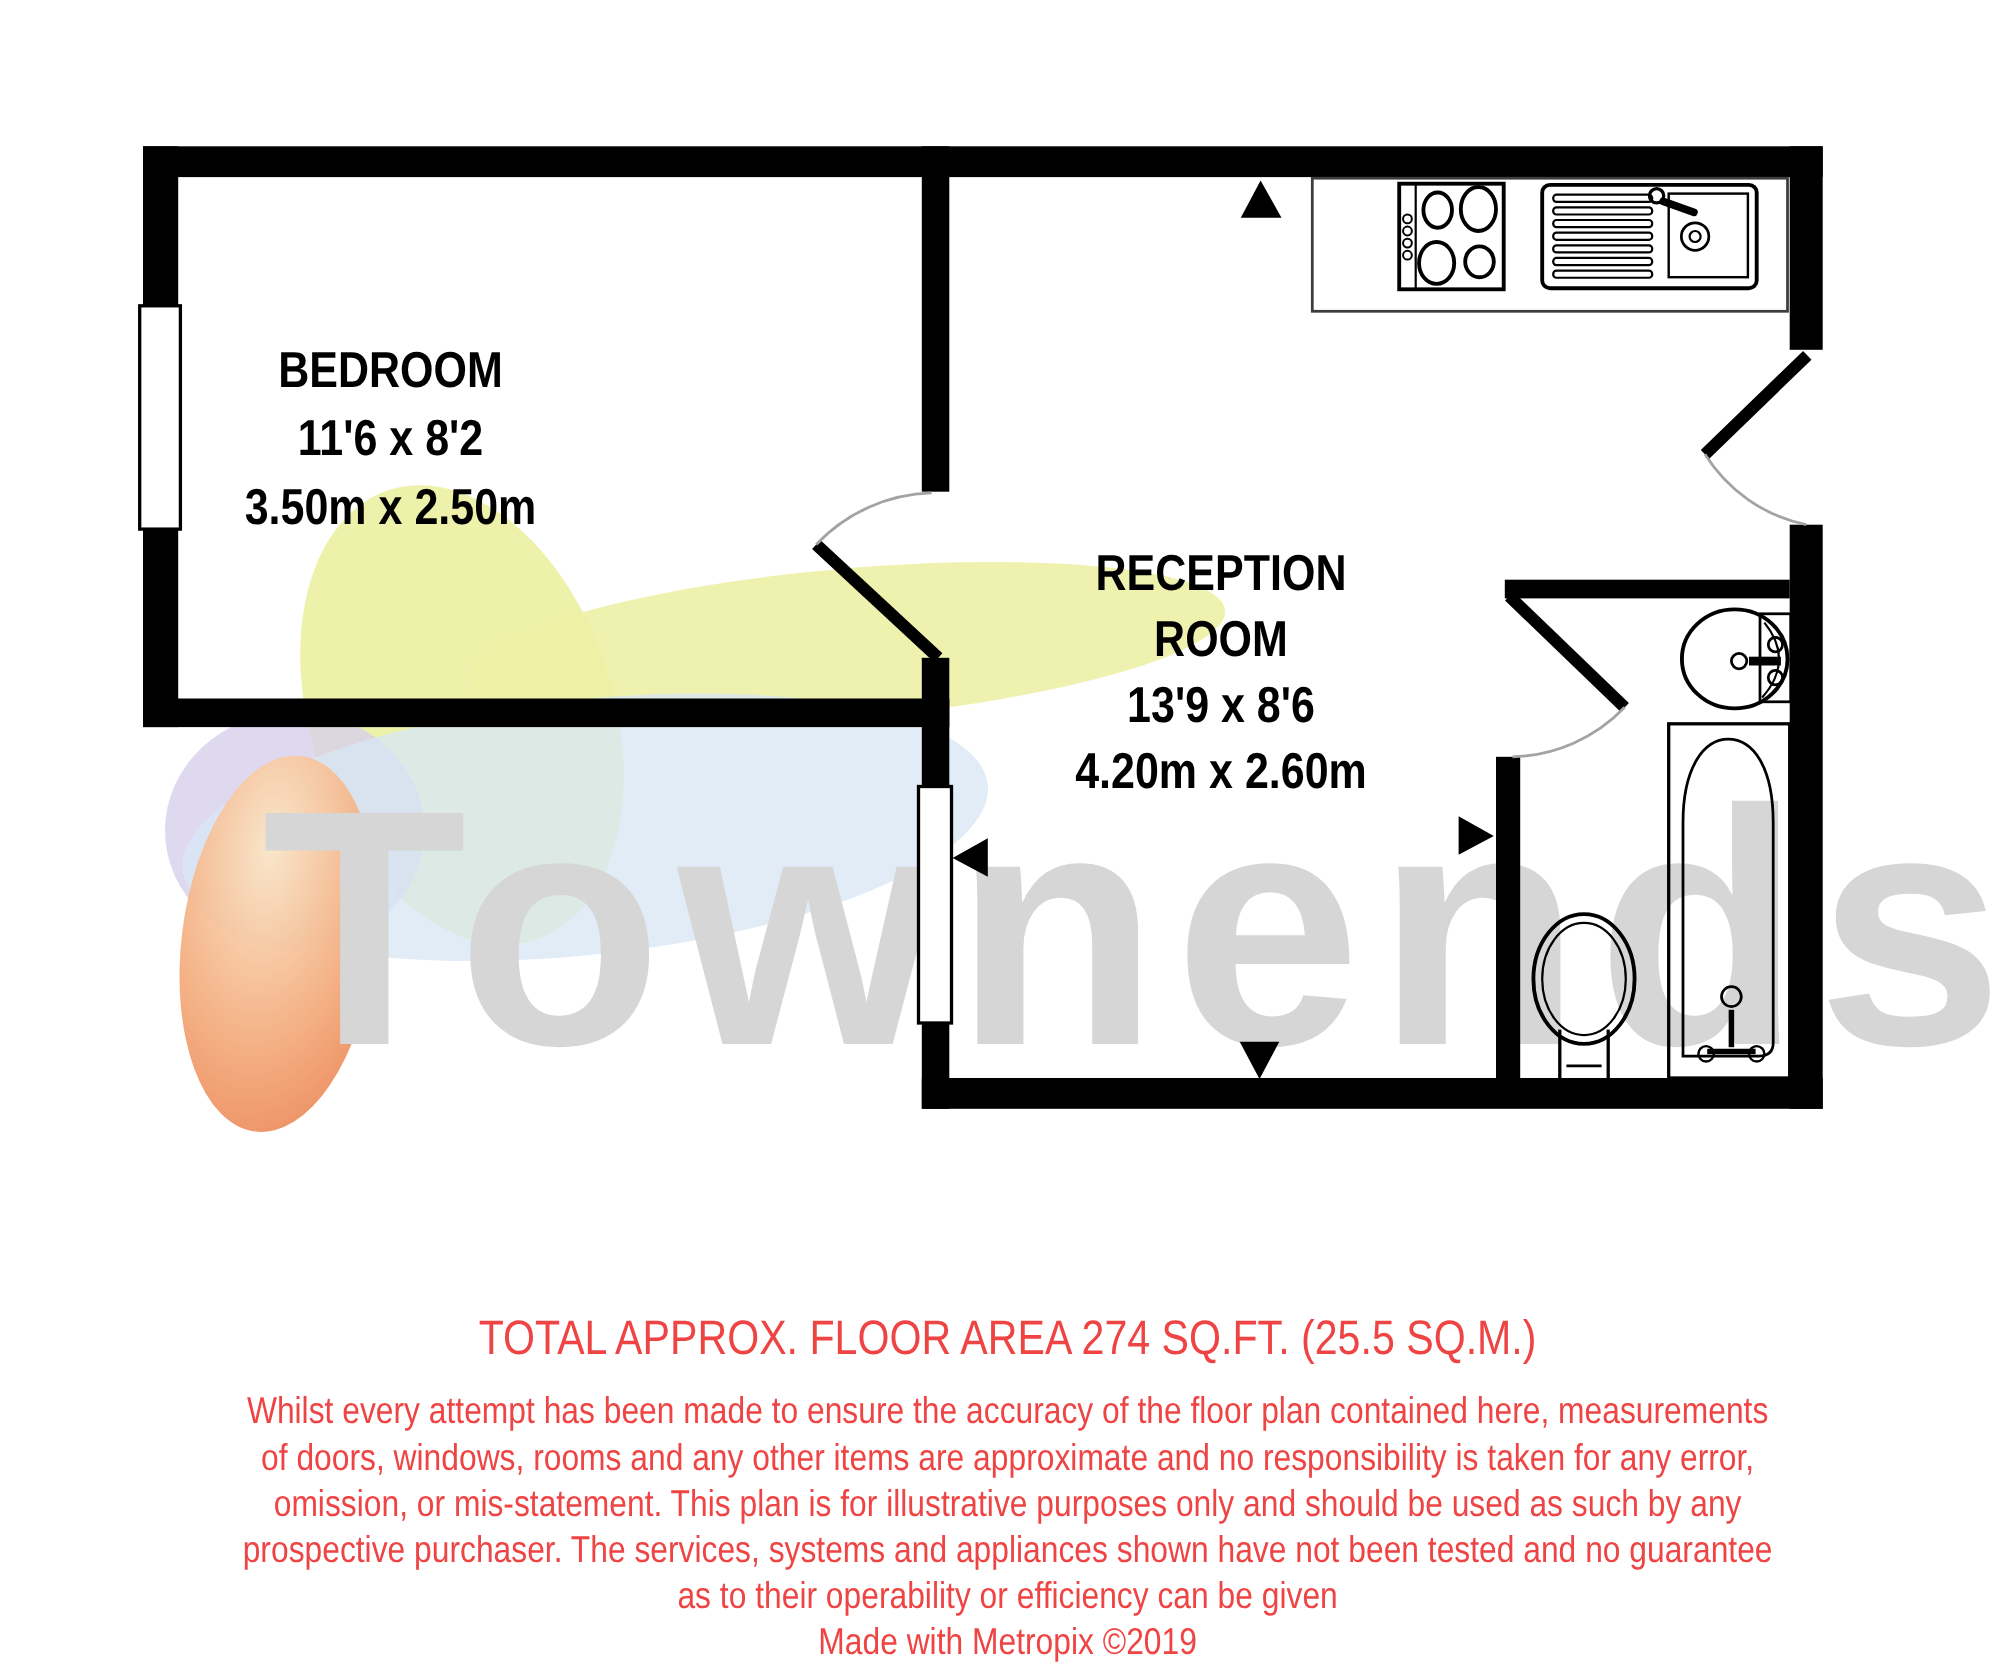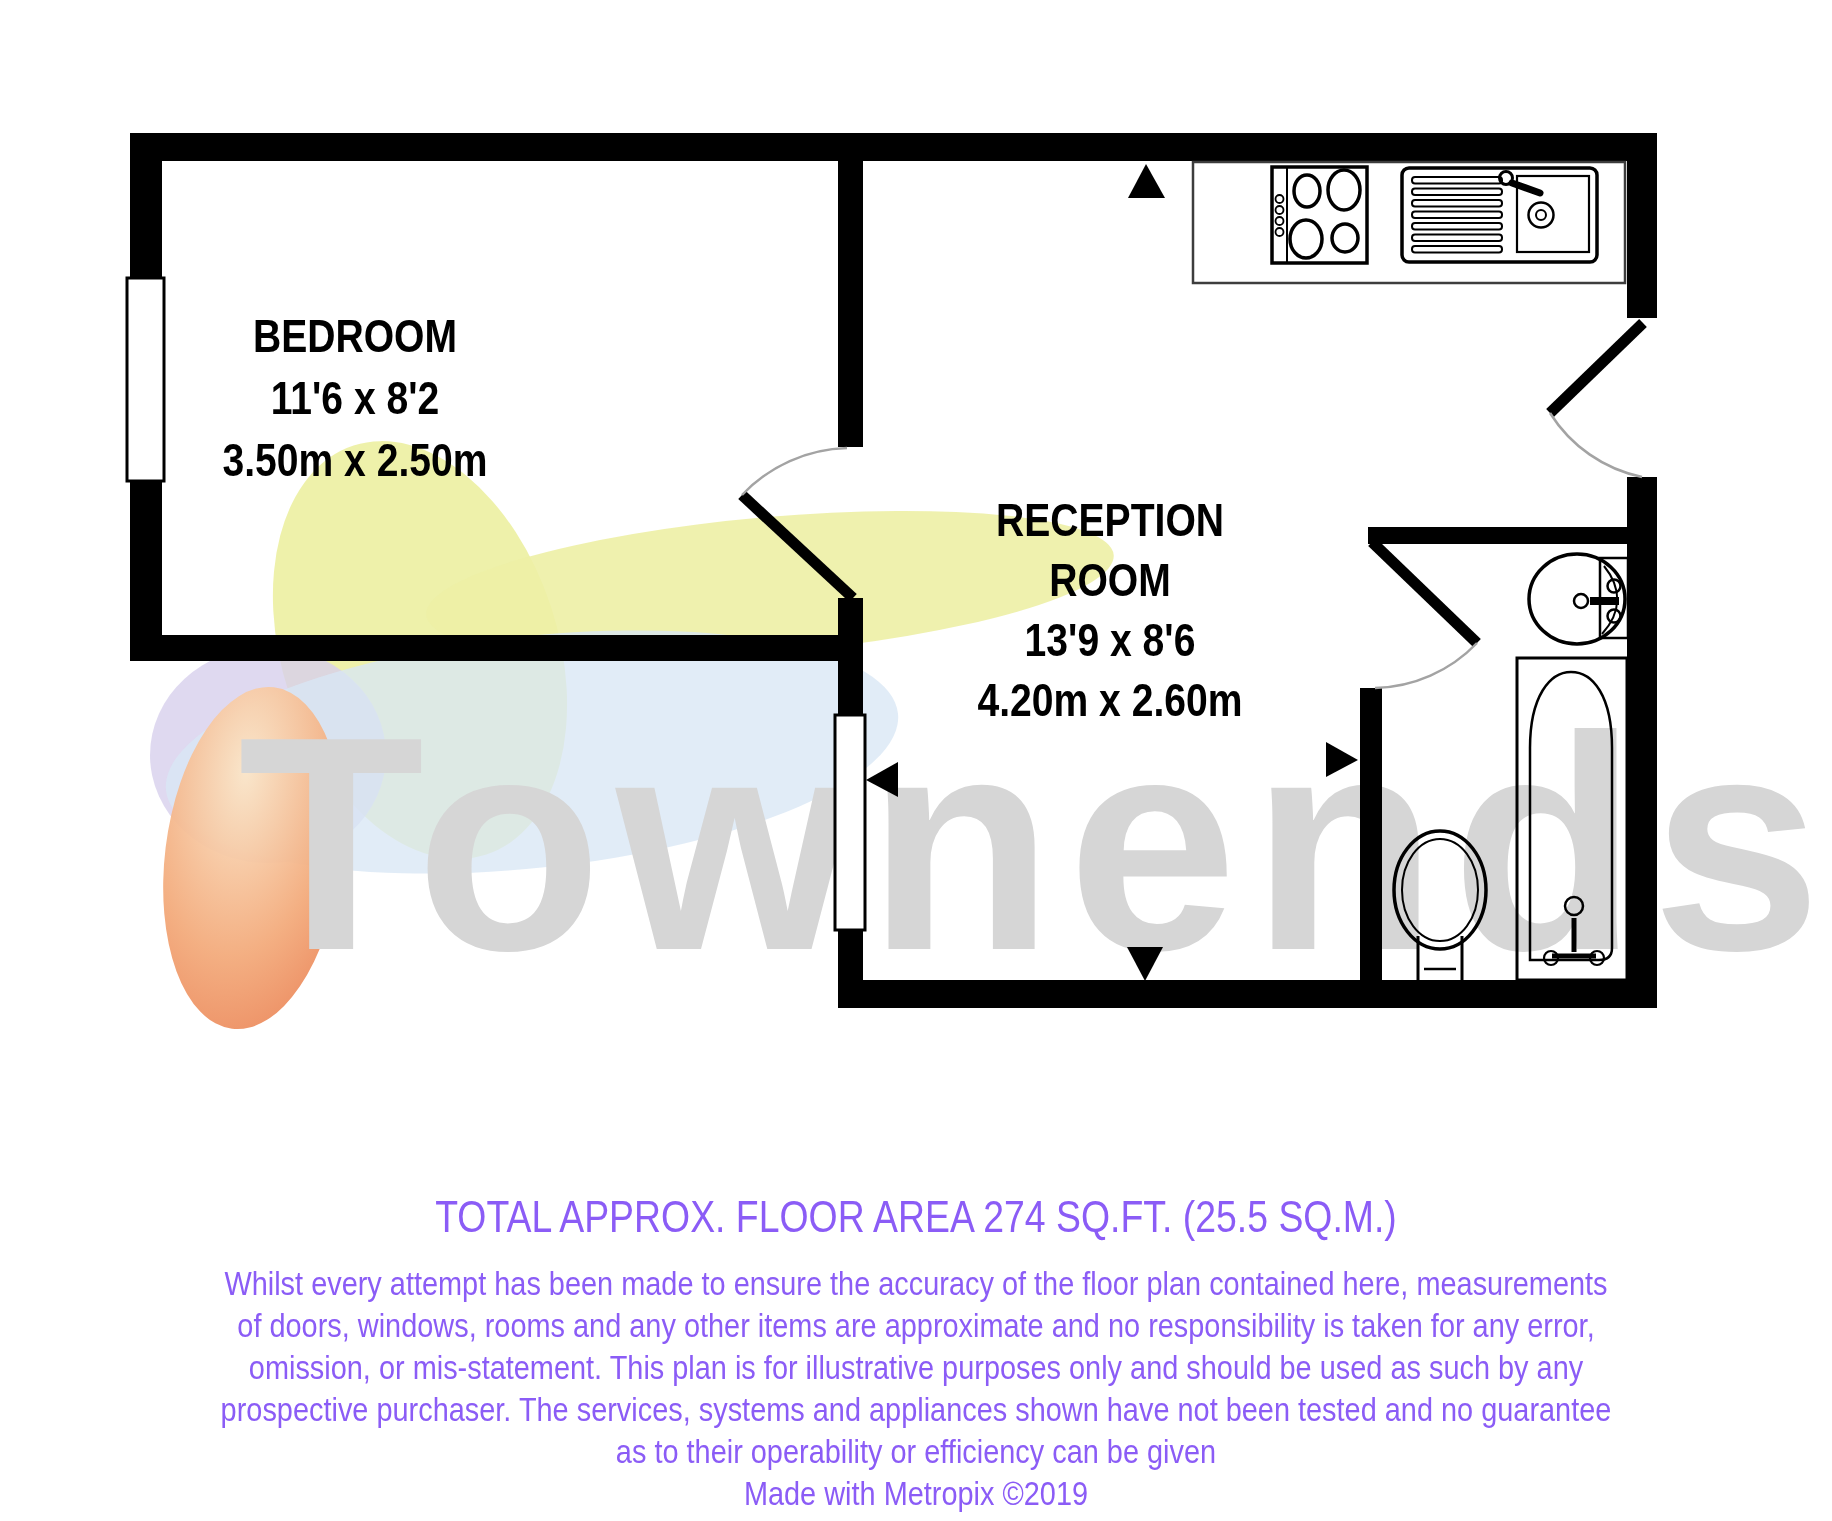--- a/index.html
+++ b/index.html
@@ -5,21 +5,21 @@
   html,body{margin:0;padding:0;background:#ffffff;}
   #stage{position:relative;width:1832px;height:1521px;background:#ffffff;overflow:hidden;
          font-family:"Liberation Sans",sans-serif;}
   #swirl{position:absolute;left:0;top:0;z-index:1;}
   #watermark{position:absolute;left:238px;top:691px;z-index:2;font-size:305px;line-height:1;
              font-weight:bold;color:#d6d6d6;letter-spacing:14px;white-space:nowrap;}
   #plan{position:absolute;left:0;top:0;z-index:3;}
   .label{position:absolute;z-index:4;color:#000;font-weight:bold;white-space:nowrap;
          transform:translateX(-50%) scaleX(0.85);}
   .room-line{font-size:46px;line-height:46px;}
-  #footer{position:absolute;left:0;top:1194px;width:1832px;z-index:5;text-align:center;color:#8b5cf6;}
+  #footer{position:absolute;left:0;top:1194px;width:1832px;z-index:5;text-align:center;color:#ef4444;}
   #area-title{font-size:44px;line-height:46px;transform:scaleX(0.85);margin-bottom:22px;}
   .disc-line{font-size:34px;line-height:42px;transform:scaleX(0.85);}
 </style>
 </head>
 <body>
 
 <div id="stage">
 
   <svg id="swirl" width="1832" height="1521" viewBox="0 0 1832 1521">
     <defs>

